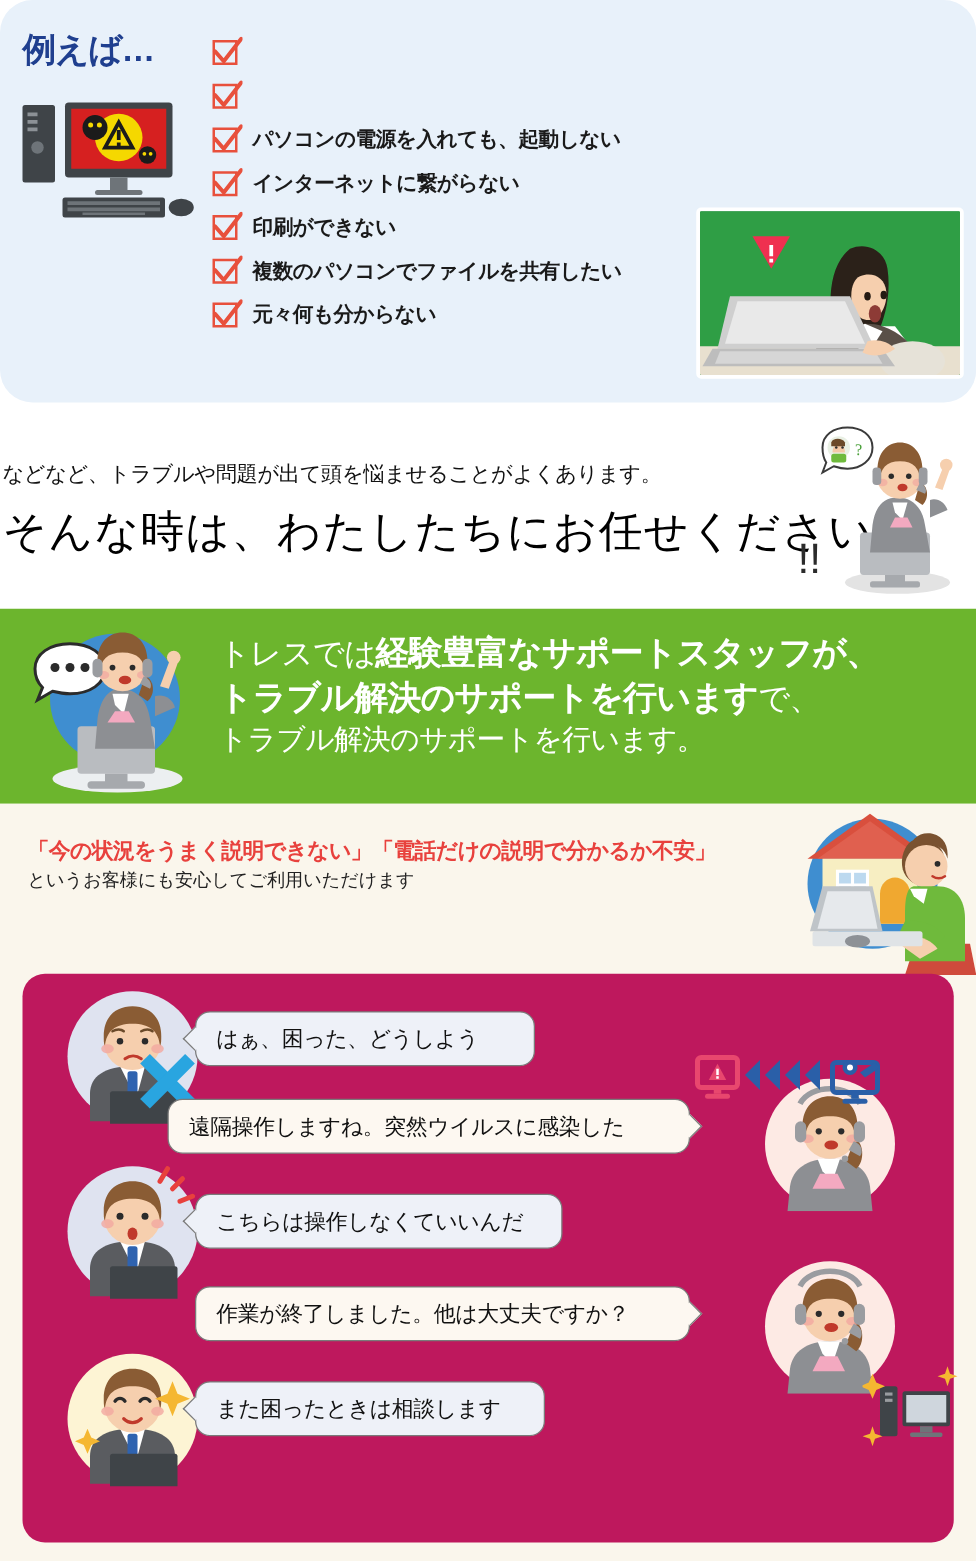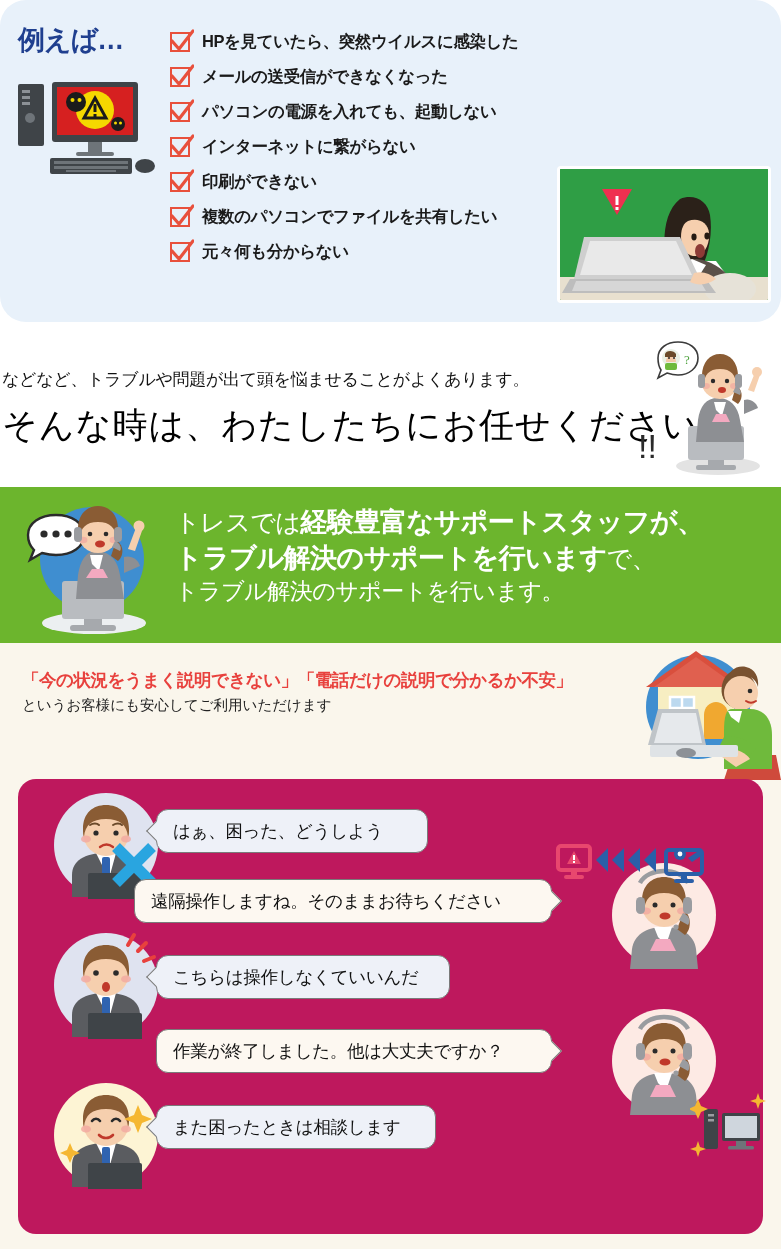--- a/index.html
+++ b/index.html
@@ -190,28 +190,26 @@
     </g>
     <ellipse cx="131" cy="92" rx="10" ry="7" fill="#3f4448"></ellipse>
   </svg>
 
   <div class="check-list">
     <div class="check-row">
       <svg class="check-mark" viewBox="0 0 26 26">
         <rect x="3" y="4" width="18" height="18" fill="none" stroke="#e8503c" stroke-width="2"></rect>
         <polyline points="4,12 11,20 25,2" fill="none" stroke="#e8503c" stroke-width="3.2" stroke-linecap="round" stroke-linejoin="round"></polyline>
       </svg>
-      <span class="check-text">HPを見ていたら、突然ウイルスに感染した</span>
-    </div>
-    <div class="check-row">
-      <svg class="check-mark" viewBox="0 0 26 26">
-        <rect x="3" y="4" width="18" height="18" fill="none" stroke="#e8503c" stroke-width="2"></rect>
-        <polyline points="4,12 11,20 25,2" fill="none" stroke="#e8503c" stroke-width="3.2" stroke-linecap="round" stroke-linejoin="round"></polyline>
-      </svg>
-      <span class="check-text">メールの送受信ができなくなった</span>
+    </div>
+    <div class="check-row">
+      <svg class="check-mark" viewBox="0 0 26 26">
+        <rect x="3" y="4" width="18" height="18" fill="none" stroke="#e8503c" stroke-width="2"></rect>
+        <polyline points="4,12 11,20 25,2" fill="none" stroke="#e8503c" stroke-width="3.2" stroke-linecap="round" stroke-linejoin="round"></polyline>
+      </svg>
     </div>
     <div class="check-row">
       <svg class="check-mark" viewBox="0 0 26 26">
         <rect x="3" y="4" width="18" height="18" fill="none" stroke="#e8503c" stroke-width="2"></rect>
         <polyline points="4,12 11,20 25,2" fill="none" stroke="#e8503c" stroke-width="3.2" stroke-linecap="round" stroke-linejoin="round"></polyline>
       </svg>
       <span class="check-text">パソコンの電源を入れても、起動しない</span>
     </div>
     <div class="check-row">
       <svg class="check-mark" viewBox="0 0 26 26">
@@ -493,21 +491,21 @@
       </g>
     </svg>
 
     <div class="bubble cust" style="left:138px; top:30px; width:272px;">
       <span class="tail"></span>
       <span>はぁ、困った、どうしよう</span>
     </div>
 
     <div class="bubble staff" style="left:116px; top:100px; width:418px;">
       <span class="tail"></span>
-      <span>遠隔操作しますね。そのままお待ちください</span>
+      <span>遠隔操作しますね。突然ウイルスに感染した</span>
     </div>
 
     <div class="bubble cust" style="left:138px; top:176px; width:294px;">
       <span class="tail"></span>
       <span>こちらは操作しなくていいんだ</span>
     </div>
 
     <div class="bubble staff" style="left:138px; top:250px; width:396px;text-align:right;">
       <span class="tail"></span>
       <span>作業が終了しました。他は大丈夫ですか？</span>

